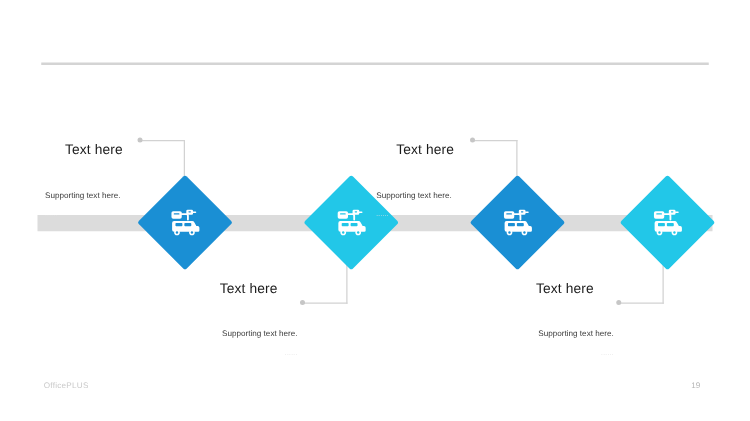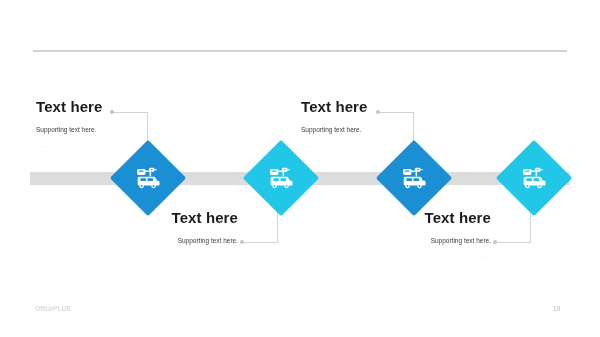--- a/index.html
+++ b/index.html
@@ -87,25 +87,25 @@
     height: 4px;
     border-radius: 50%;
     background: #c6c6c6;
   }
 
   
   .text-block {
     position: absolute;
   }
   .tb-title {
-    font-size: 15px;
-    font-weight: bold;
+    font-size: 11px;
+    font-weight: normal;
     color: #1b1b1b;
     letter-spacing: 0.1px;
-    margin: 0;
+    margin: 16px;
     white-space: nowrap;
   }
   .tb-sub {
     font-size: 6.5px;
     color: #3b3b3b;
     margin: 0;
     padding-top: 11px;
     white-space: nowrap;
   }
   .tb-faint {

